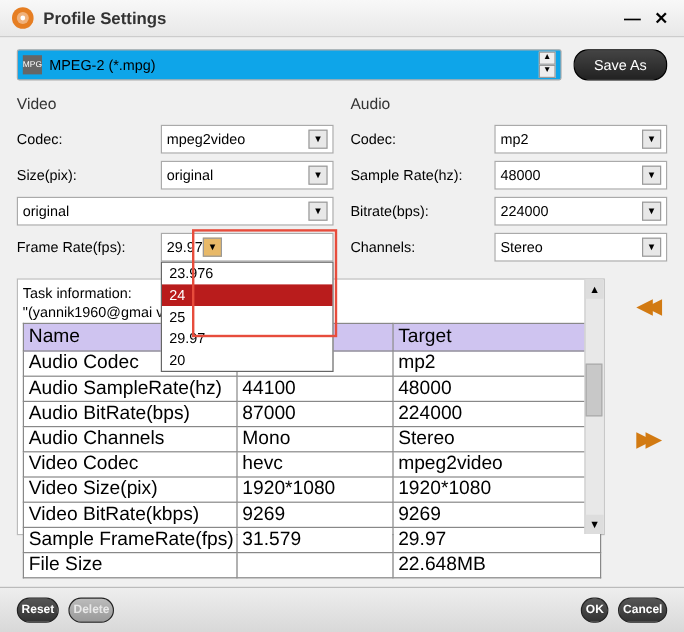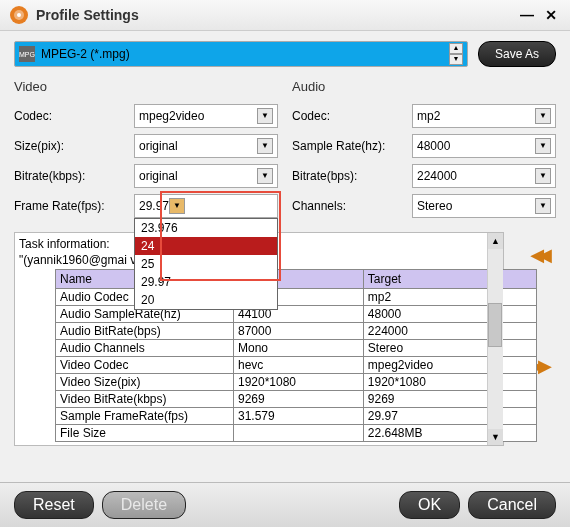--- a/index.html
+++ b/index.html
@@ -27,31 +27,31 @@
 .frame-row { position: relative; }
 .frame-highlight { position: absolute; top:-3px; left:146px; right:-3px; height:90px; border: 2px solid #e74c3c; pointer-events: none; z-index:15;}
 .dropdown-open { position: absolute; top: 24px; left: 0; right: 0; background: #fff; border: 1px solid #666; z-index: 10; }
 .dd-item { padding: 2px 6px; cursor:pointer; }
 .dd-item.selected { background: #b91c1c; color: #fff; }
 .frame-select-wrap { flex:1; position:relative; }
 .frame-select { display: flex; border: 1px solid #aaa; background: #fff; height: 24px; align-items: center; padding: 0 4px; }
 .frame-select .dd-btn { background: #e8b968; }
 .task-area { margin-top: 8px; border: 1px solid #bbb; background: #fff; padding: 4px 2px 2px 4px; position: relative; height: 214px; }
 .task-header { font-size: 12px; margin-bottom: 2px; white-space: nowrap; overflow: hidden; }
-.task-table { border-collapse: collapse; width: 100%; font-size: 12px; table-layout: fixed; margin-left: 36px; }
+.task-table { border-collapse: collapse; width: 100%; font-size: 16px; table-layout: fixed; }
 .task-table th { background: #cfc4f0; border: 1px solid #888; text-align: left; padding: 2px 4px; font-weight: normal; }
 .task-table td { border: 1px solid #888; padding: 1px 4px; background:#fff; white-space:nowrap; overflow:hidden;}
 .free-disk { font-size: 12px; padding-top:2px;}
 .scroll-v { position: absolute; right: 0; top: 0; bottom: 0; width: 16px; background: #e8e8e8; border-left:1px solid #ccc;}
 .scroll-up,.scroll-down { height: 16px; text-align:center; font-size:9px; line-height:16px; background:#ddd; cursor:pointer;}
 .scroll-thumb { position:absolute; right:1px; width:14px; top:70px; height:44px; background:#c8c8c8; border:1px solid #aaa;}
 .seek-btn { width:26px; height:26px; margin-bottom:50px; display:flex; align-items:center; justify-content:center; cursor:pointer;}
 .bottom-bar { background: linear-gradient(#eee,#d8d8d8); padding: 8px 14px; display:flex; gap:8px; border-top:1px solid #bbb; position:absolute; bottom:0; left:0; right:0;}
 .bottom-bar .spacer { flex:1; }
-.gray-btn { background: linear-gradient(#555,#333); color:#fff; border-radius:12px; padding:4px 18px; border:1px solid #222; cursor:pointer; font-size:16px;}
+.gray-btn { background: linear-gradient(#555,#333); color:#fff; border-radius:12px; padding:4px 3px; border:1px solid #222; cursor:pointer; font-size:10px;font-weight:bold;}
 .gray-btn.disabled { background: linear-gradient(#bbb,#999); color:#e8e8e8; }
 .seek-ico { color:#d27a12; font-size:18px; letter-spacing:-6px;}
 .task-wrap { display:flex; position:relative; }
 .task-left { flex:1; position:relative; padding-right:16px;}
 .task-right { width:36px; display:flex; flex-direction:column; justify-content:space-around; align-items:center;}
 </style>
 </head>
 <body>
 
 <div class="titlebar">
@@ -90,21 +90,20 @@
           </div>
       </div>
       <div class="field-row">
         <div class="field-label">Size(pix):</div>
         <div class="field-select">
             <span>original</span>
             <div class="dd-btn">▼</div>
           </div>
       </div>
       <div class="field-row">
-        <div class="field-label">Bitrate(kbps):</div>
         <div class="field-select">
             <span>original</span>
             <div class="dd-btn">▼</div>
           </div>
       </div>
       <div class="field-row frame-row">
         <div class="frame-highlight"></div>
         <div class="field-label">Frame Rate(fps):</div>
         <div class="frame-select-wrap">
           <div class="frame-select">

